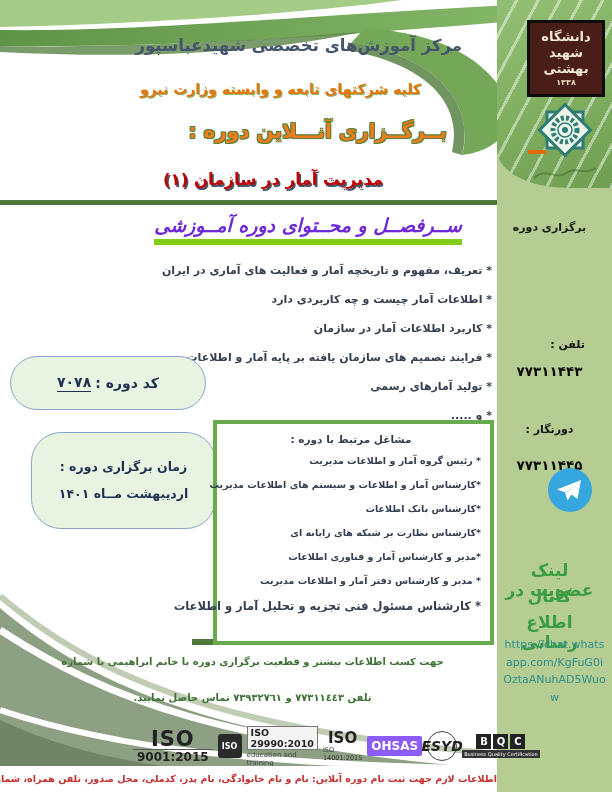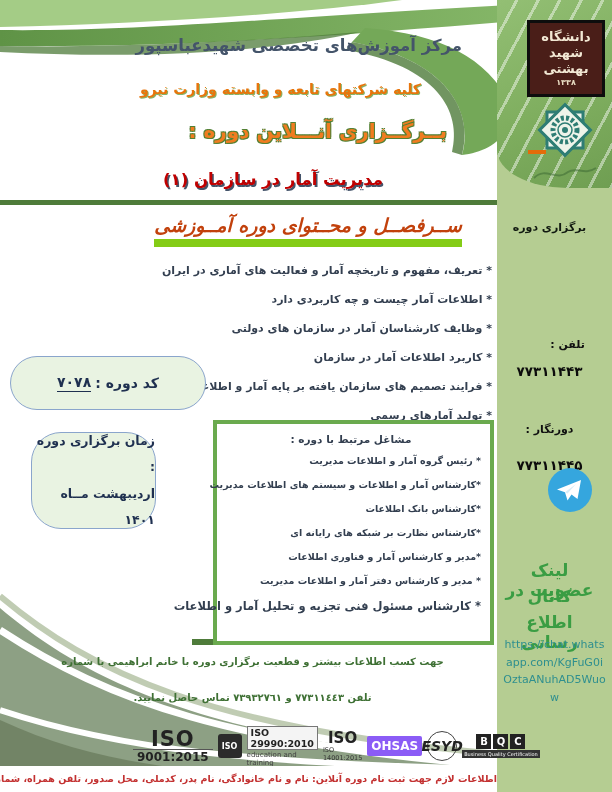--- a/index.html
+++ b/index.html
@@ -51,29 +51,29 @@
     text-shadow:1px 1px 0 #86b368;}
   .mode-line{right:165px;top:119px;z-index:3;font-size:20px;font-weight:bold;color:#f07c20;direction:rtl;white-space:nowrap;
     text-shadow:1px 1px 0 #538135,-1px -1px 0 #538135,1px -1px 0 #538135,-1px 1px 0 #538135;}
   .course-title{right:229px;top:170px;z-index:3;font-size:16.5px;font-weight:bold;color:#c00000;direction:rtl;white-space:nowrap;
     text-shadow:1.5px 1.5px 0 #44546a;}
   .header-rule{left:0;top:200px;width:497px;height:5px;background:#4e7b3a;z-index:3;}
 
   
   .section-title{
     right:150px;top:214px;z-index:3;font-size:19px;font-weight:bold;font-style:italic;
-    color:#c2410c;direction:rtl;white-space:nowrap;border-bottom:8px solid #84cc16;padding-bottom:3px;
+    color:#6d28d9;direction:rtl;white-space:nowrap;border-bottom:6px solid #84cc16;padding-bottom:3px;
   }
   .topics{right:120px;top:256px;z-index:3;direction:rtl;text-align:right;
     font-size:11px;font-weight:bold;color:#333f50;line-height:29px;white-space:nowrap;}
   .badge{background:#e9f3e2;border:1px solid #8aa5cc;box-sizing:border-box;z-index:3;
     display:flex;align-items:center;justify-content:center;direction:rtl;color:#1f3050;font-weight:bold;}
   .badge-code{left:10px;top:356px;width:196px;height:54px;border-radius:27px;font-size:14px;}
   .badge-code .code-val{border-bottom:1.5px solid #1f3050;padding-bottom:1px;margin-right:4px;}
-  .badge-time{left:31px;top:432px;width:125px;height:97px;border-radius:30px;
+  .badge-time{left:31px;top:432px;width:185px;height:97px;border-radius:30px;
     flex-direction:column;font-size:12.5px;line-height:2.1;}
   .jobs-box{
     left:213px;top:420px;width:281px;height:225px;z-index:3;box-sizing:border-box;
     border:4px solid #6aaa4e;background:#fff;padding:5px 9px 0 4px;direction:rtl;color:#333f50;
   }
   .jobs-title{text-align:center;font-size:10.5px;font-weight:bold;line-height:20px;}
   .job-item{text-align:right;font-size:9.5px;font-weight:bold;line-height:24px;white-space:nowrap;}
   .job-last{font-size:11.5px;line-height:26px;}
 
   
@@ -168,21 +168,20 @@
   <div class="abs audience">کلیه شرکتهای تابعه و وابسته وزارت نیرو</div>
   <div class="abs mode-line">بــرگــزاری آنـــلاین دوره :</div>
   <div class="abs course-title">مدیریت آمار در سازمان (۱)</div>
   <div class="abs header-rule"></div>
 
   <div class="abs section-title">ســرفصــل و محــتوای دوره آمــوزشی</div>
 
   <div class="abs topics">
     <div class="topic">* تعریف، مفهوم و تاریخچه آمار و فعالیت های آماری در ایران</div>
     <div class="topic">* اطلاعات آمار چیست و چه کاربردی دارد</div>
-    <div class="topic">* وظایف کارشناسان آمار در سازمان های دولتی</div>
     <div class="topic">* کاربرد اطلاعات آمار در سازمان</div>
     <div class="topic">* فرایند تصمیم های سازمان یافته بر پایه آمار و اطلاعات</div>
     <div class="topic">* تولید آمارهای رسمی</div>
     <div class="topic">* و .....</div>
   </div>
 
   <div class="abs badge badge-code">
     <span>کد دوره :</span>
     <span class="code-val">۷۰۷۸</span>
   </div>

